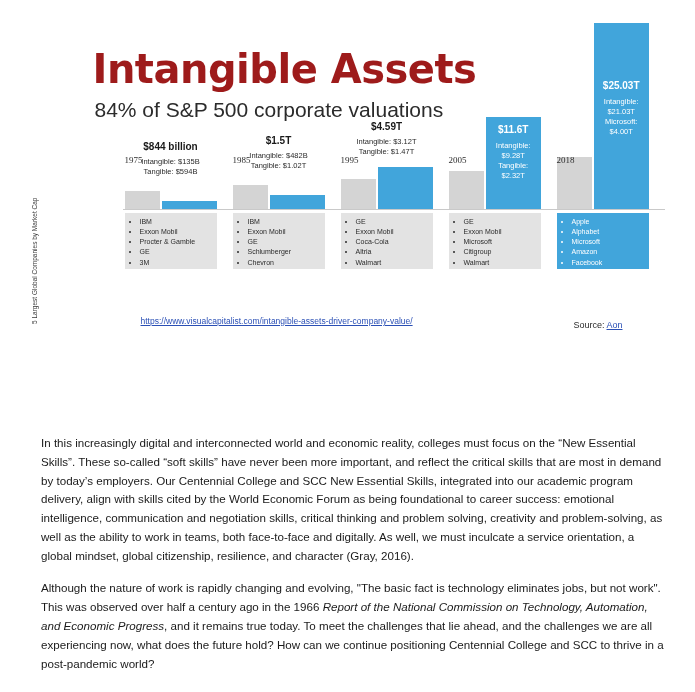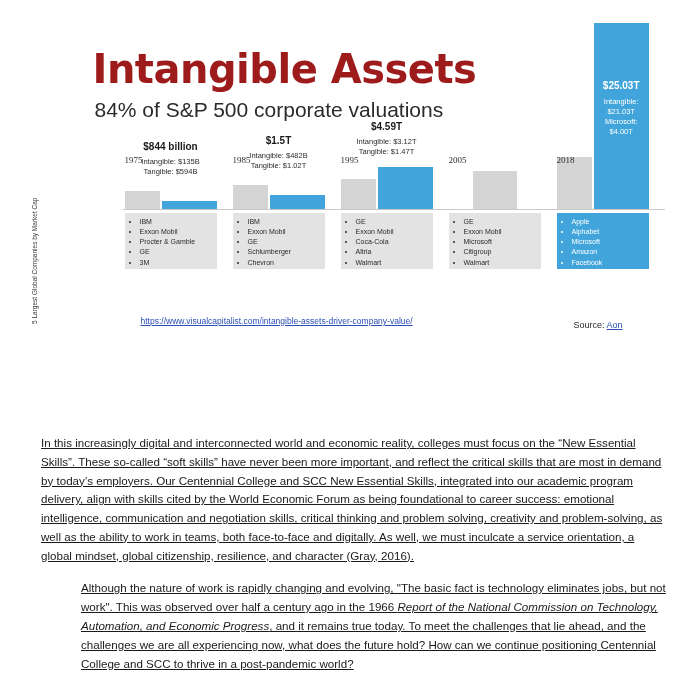--- a/index.html
+++ b/index.html
@@ -197,24 +197,23 @@
   }
 
   
   .body-text {
     margin: 0 34px 0 34px;
     padding-top: 46px;
     font-size: 11.6px;
     line-height: 1.62;
     color: #1a1a1a;
     font-family: "Liberation Sans", sans-serif;
-    text-decoration: underline;
   }
   .body-text p { margin: 0 0 14px 0; }
-  .body-text p:last-child { margin-bottom: 0; margin-left: 40px; }
+  .body-text p:last-child { margin-bottom: 0; }
   .italic { font-style: italic; }
 </style>
 </head>
 <body>
 
 <div class="page">
 
   <div class="infographic">
 
     <div class="ig-title">Intangible Assets</div>
@@ -288,20 +287,27 @@
             <li>Coca-Cola</li>
             <li>Altria</li>
             <li>Walmart</li>
           </ul>
         </div>
       </div>
 
       <div class="col" style="left:364px;">
         <div class="bar-pair">
           <div class="bar-gray" style="height:38px;"></div>
+          <div class="bar-blue" style="height:92px;">
+            <div class="inbar-text">
+              <span class="amt">$11.6T</span>
+              <span>Intangible: $9.28T</span><br>
+              <span>Tangible: $2.32T</span>
+            </div>
+          </div>
         </div>
         <div class="year-label">2005</div>
         <div class="co-box">
           <ul>
             <li>GE</li>
             <li>Exxon Mobil</li>
             <li>Microsoft</li>
             <li>Citigroup</li>
             <li>Walmart</li>
           </ul>

